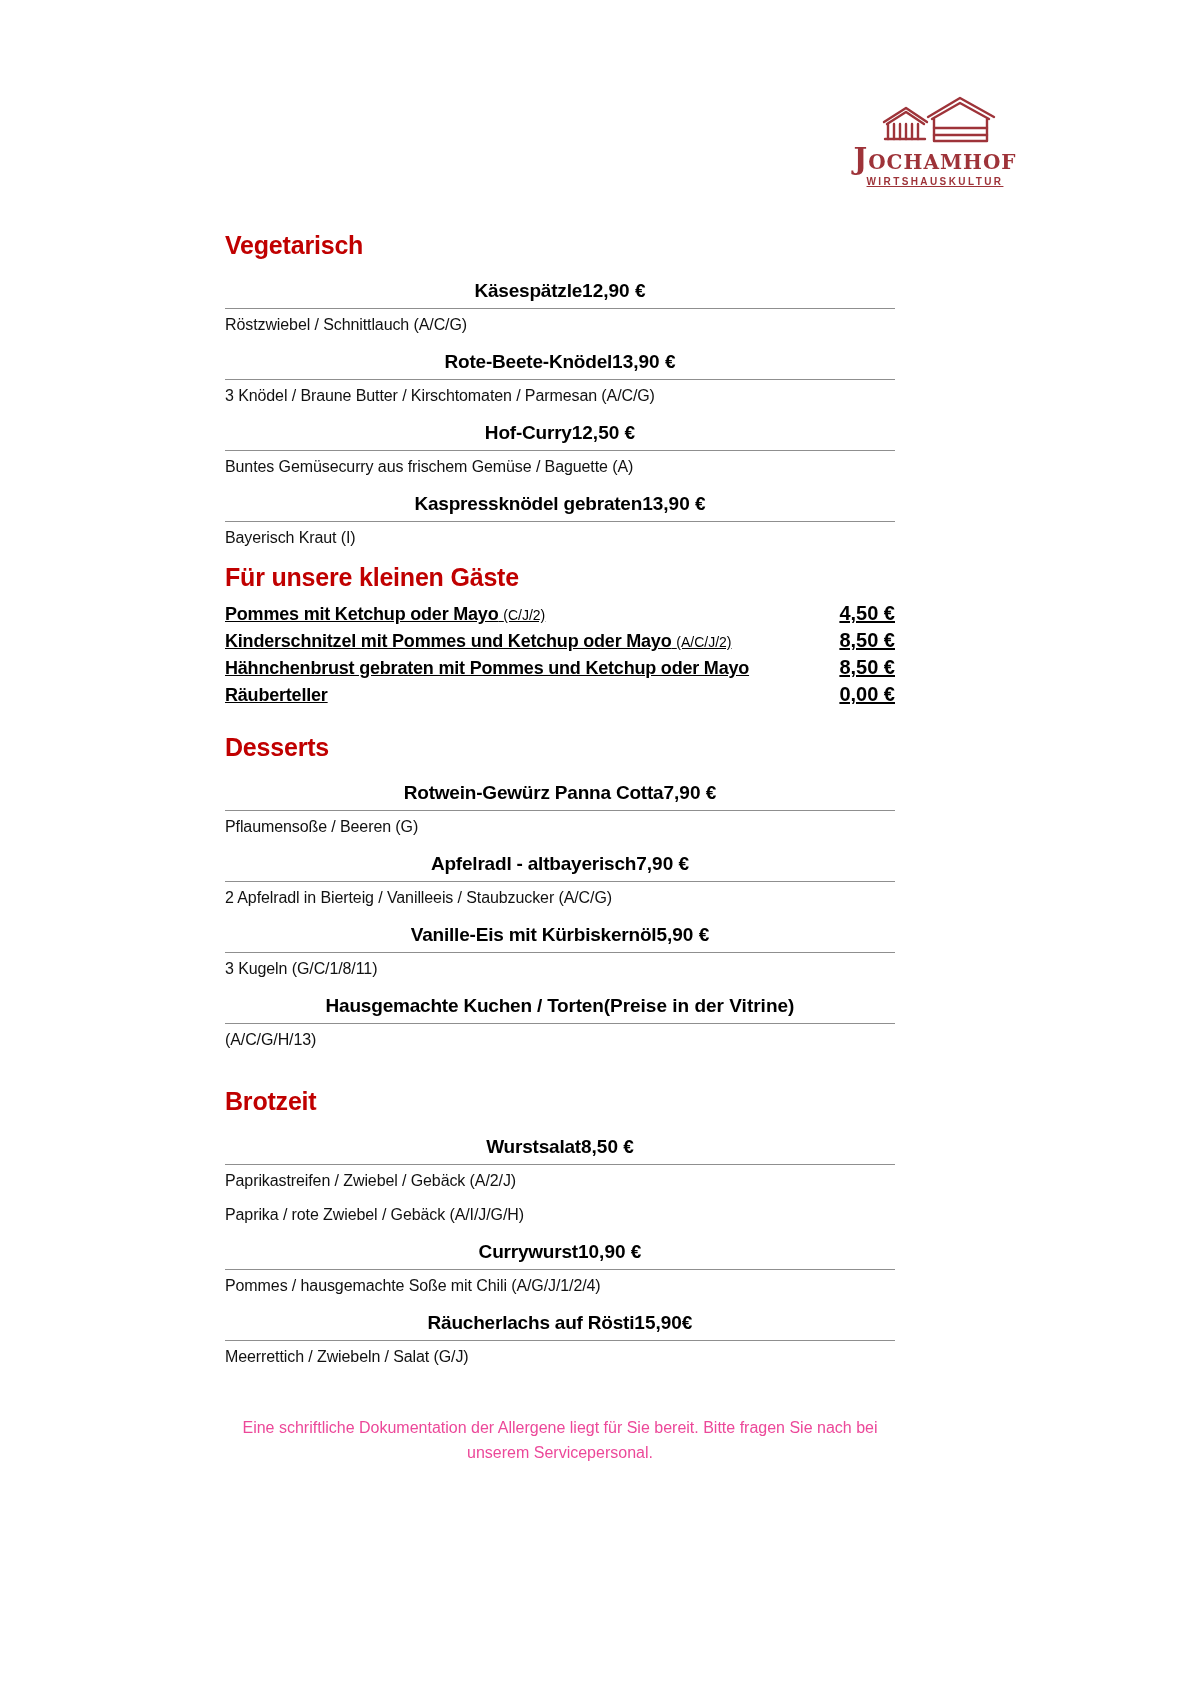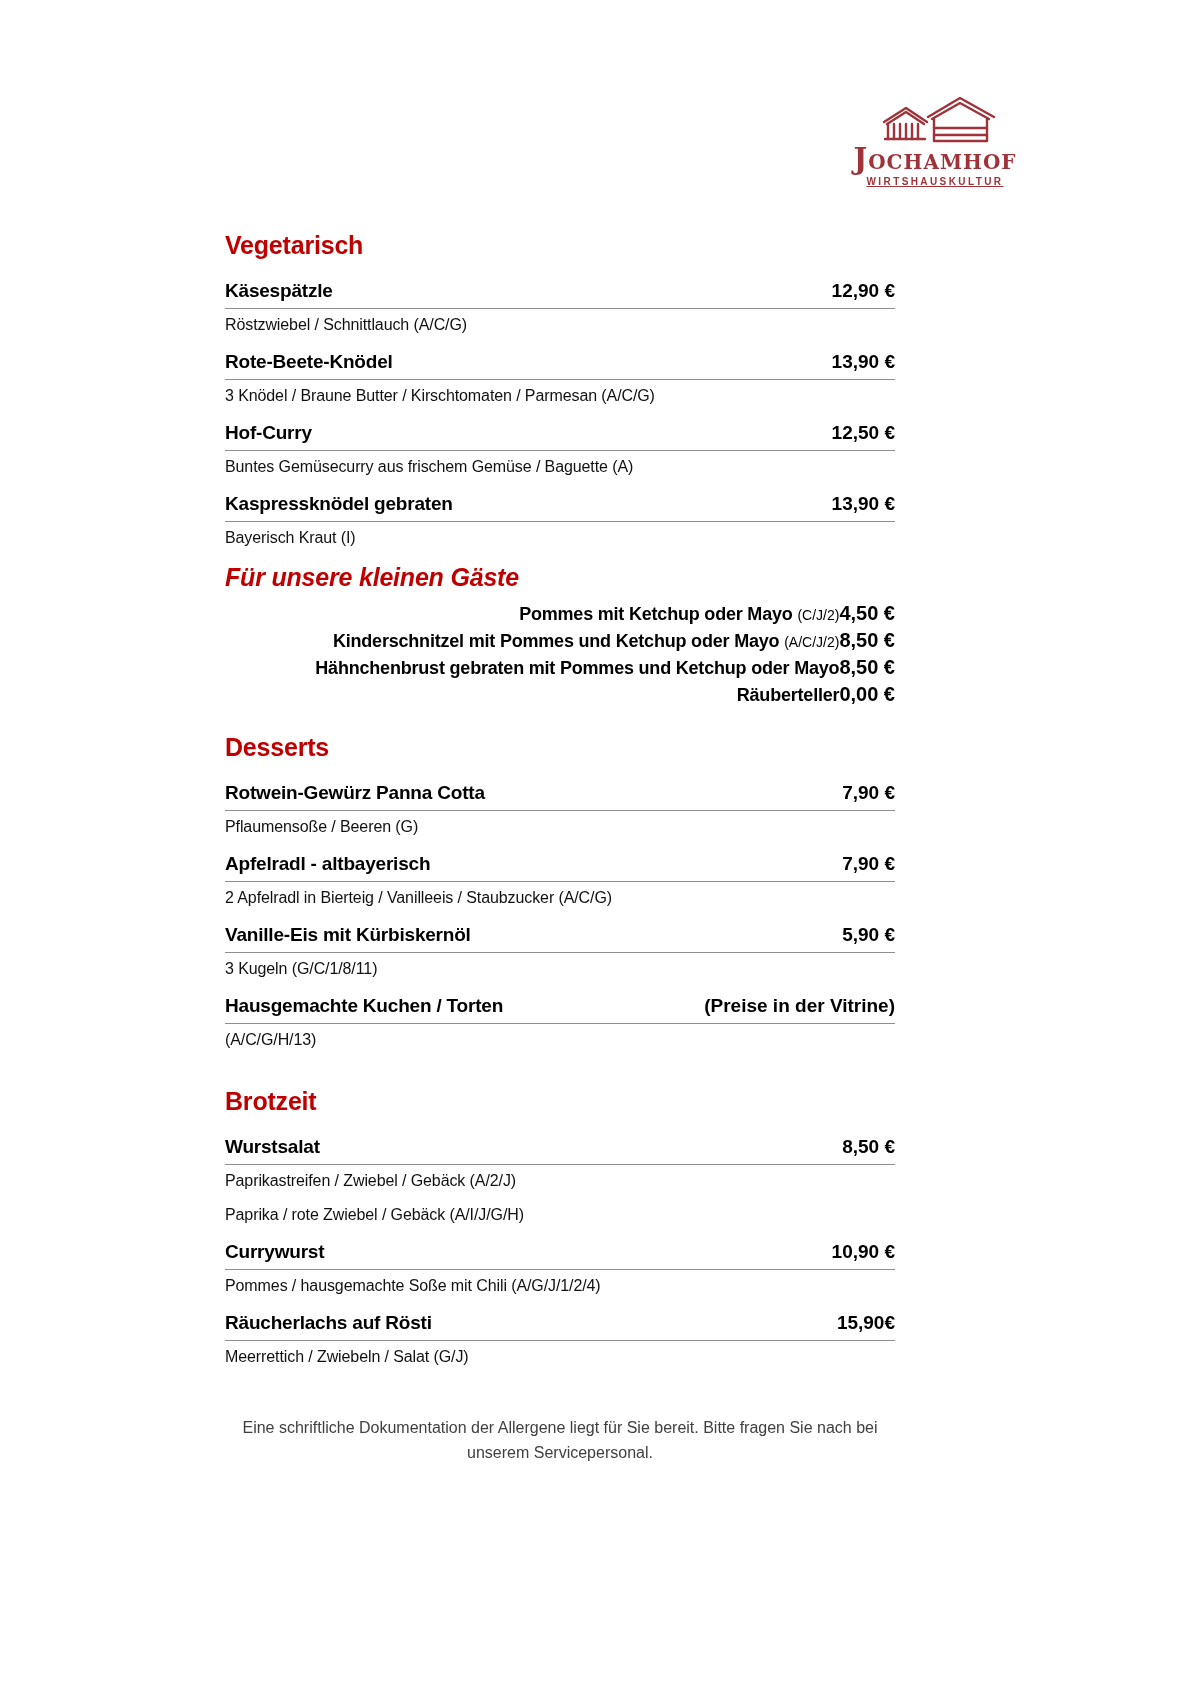--- a/index.html
+++ b/index.html
@@ -51,26 +51,26 @@
     font-size: 25px;
     line-height: 30px;
     font-weight: 700;
     letter-spacing: -0.2px;
     margin: 0 0 18px 0;
   }
   .section { margin: 0; }
   .section-kids      { margin-top: 10px; }
   .section-desserts  { margin-top: 24px; }
   .section-brotzeit  { margin-top: 36px; }
-  .section-kids .section-title { margin-bottom: 8px; font-style: italic; }
+  .section-kids .section-title { margin-bottom: 8px; }
 
   .item { margin-bottom: 14px; }
   .item-head {
     display: flex;
-    justify-content: space-between;
+    justify-content: center;
     align-items: flex-end;
     border-bottom: 1.5px solid #8f8f8f;
     padding-bottom: 4px;
   }
   .item-name {
     font-size: 19px;
     line-height: 26px;
     font-weight: 700;
     letter-spacing: -0.2px;
     white-space: nowrap;
@@ -86,23 +86,24 @@
     font-size: 16px;
     line-height: 20px;
     margin-top: 6px;
     color: #111;
     letter-spacing: -0.1px;
   }
 
   
   .kid-row {
     display: flex;
-    justify-content: flex-end;
+    justify-content: space-between;
     align-items: baseline;
     height: 27px;
+    text-decoration: underline;
   }
   .kid-name {
     font-size: 18px;
     font-weight: 700;
     letter-spacing: -0.2px;
     white-space: nowrap;
   }
   .allergens {
     font-size: 14px;
     font-weight: 400;
@@ -111,21 +112,21 @@
   .kid-row .item-price { font-size: 20px; }
 
   
   .footer {
     margin-top: 48px;
     margin-left: -35px;
     width: 740px;
     text-align: center;
     font-size: 16px;
     line-height: 25px;
-    color: #404040;
+    color: #ec4899;
   }
 </style>
 </head>
 <body>
 
 <div class="page">
 
   <div class="logo">
     <svg class="logo-house" width="130" height="56" viewBox="0 0 130 56" fill="none" stroke="#9e3339" stroke-width="2.4" stroke-linecap="round" stroke-linejoin="round">
 

